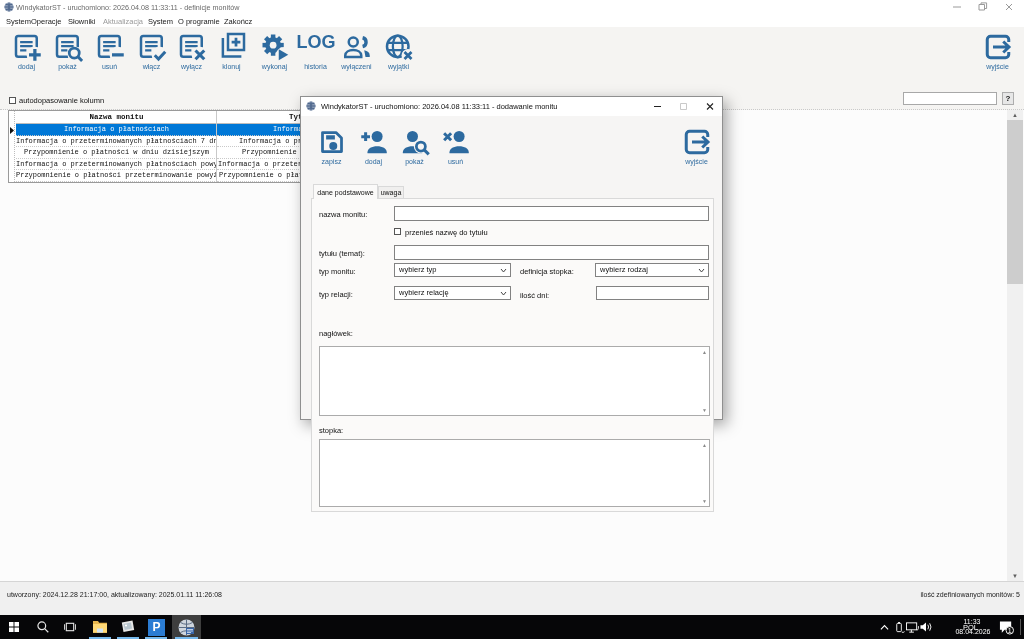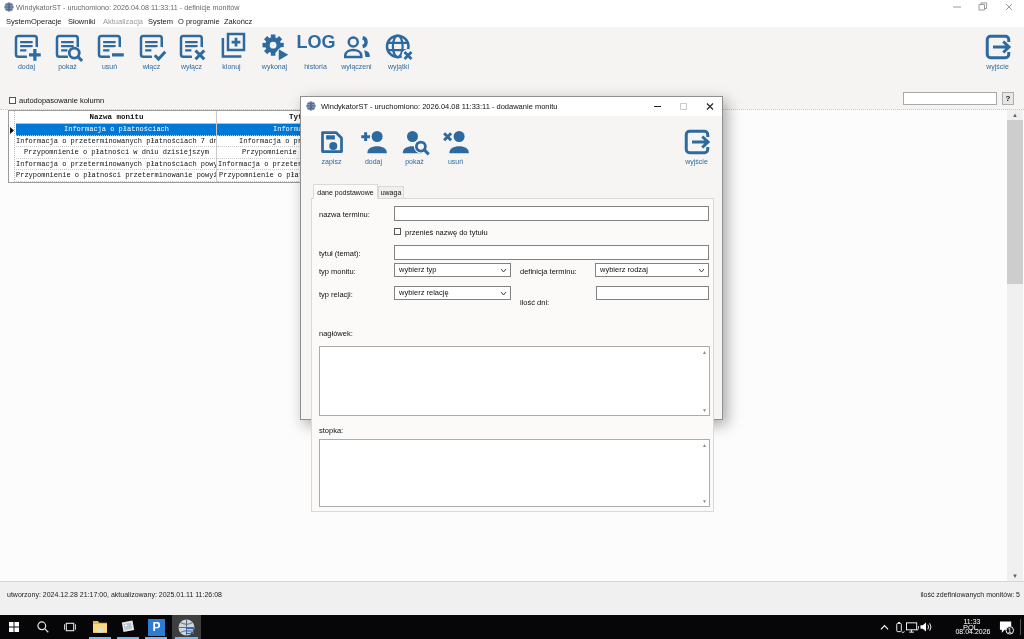--- a/index.html
+++ b/index.html
@@ -302,43 +302,43 @@
         <path d="M8 12 h12.6 M16.2 7.6 L20.8 12 L16.2 16.4" stroke="#2d6a9f" stroke-width="2.4" fill="none"></path>
       </svg>
       <div class="lab">wyjście</div>
     </div>
 
   <div class="tab" style="left:12px; top:87px; width:65px; height:15px; line-height:15px; background:#fbfaf9; border:1px solid #d9d9d9; border-bottom:none; z-index:3;">dane podstawowe</div>
   <div class="tab" style="left:77px; top:89px; width:26px; height:12px; line-height:12px; background:#f0efee; border:1px solid #d9d9d9; border-bottom:none;">uwaga</div>
 
   <div id="dlg-panel">
 
-    <div class="flabel" style="left:7px; top:11px">nazwa terminu:</div>
+    <div class="flabel" style="left:7px; top:11px">nazwa monitu:</div>
     <div class="finput" style="left:82px; top:7px; width:315px;"></div>
 
     <div class="cb" style="left:82px; top:29px;"></div>
     <div class="flabel" style="left:93px; top:29px">przenieś nazwę do tytułu</div>
 
-    <div class="flabel" style="left:7px; top:50px">tytuł (temat):</div>
+    <div class="flabel" style="left:7px; top:50px">tytułu (temat):</div>
     <div class="finput" style="left:82px; top:46px; width:315px;"></div>
 
     <div class="flabel" style="left:7px; top:68px">typ monitu:</div>
     <div class="fselect" style="left:82px; top:64px; width:117px;">wybierz typ<svg class="arr" width="7" height="7" viewBox="0 0 7 7">
           <path d="M1 2 L3.5 5 L6 2" stroke="#444" stroke-width="1" fill="none"></path>
         </svg></div>
-    <div class="flabel" style="left:208px; top:68px">definicja terminu:</div>
+    <div class="flabel" style="left:208px; top:68px">definicja stopka:</div>
     <div class="fselect" style="left:283px; top:64px; width:114px;">wybierz rodzaj<svg class="arr" width="7" height="7" viewBox="0 0 7 7">
           <path d="M1 2 L3.5 5 L6 2" stroke="#444" stroke-width="1" fill="none"></path>
         </svg></div>
 
     <div class="flabel" style="left:7px; top:91px">typ relacji:</div>
     <div class="fselect" style="left:82px; top:87px; width:117px;">wybierz relację<svg class="arr" width="7" height="7" viewBox="0 0 7 7">
           <path d="M1 2 L3.5 5 L6 2" stroke="#444" stroke-width="1" fill="none"></path>
         </svg></div>
-    <div class="flabel" style="left:208px; top:99px">ilość dni:</div>
+    <div class="flabel" style="left:208px; top:92px">ilość dni:</div>
     <div class="finput" style="left:284px; top:87px; width:113px; height:14px;"></div>
 
     <div class="flabel" style="left:7px; top:130px">nagłówek:</div>
     <div class="farea" style="left:7px; top:147px; width:391px; height:70px;">
         <span class="aup">▲</span>
         <span class="adn">▼</span>
       </div>
 
     <div class="flabel" style="left:7px; top:227px">stopka:</div>
     <div class="farea" style="left:7px; top:240px; width:391px; height:68px;">

